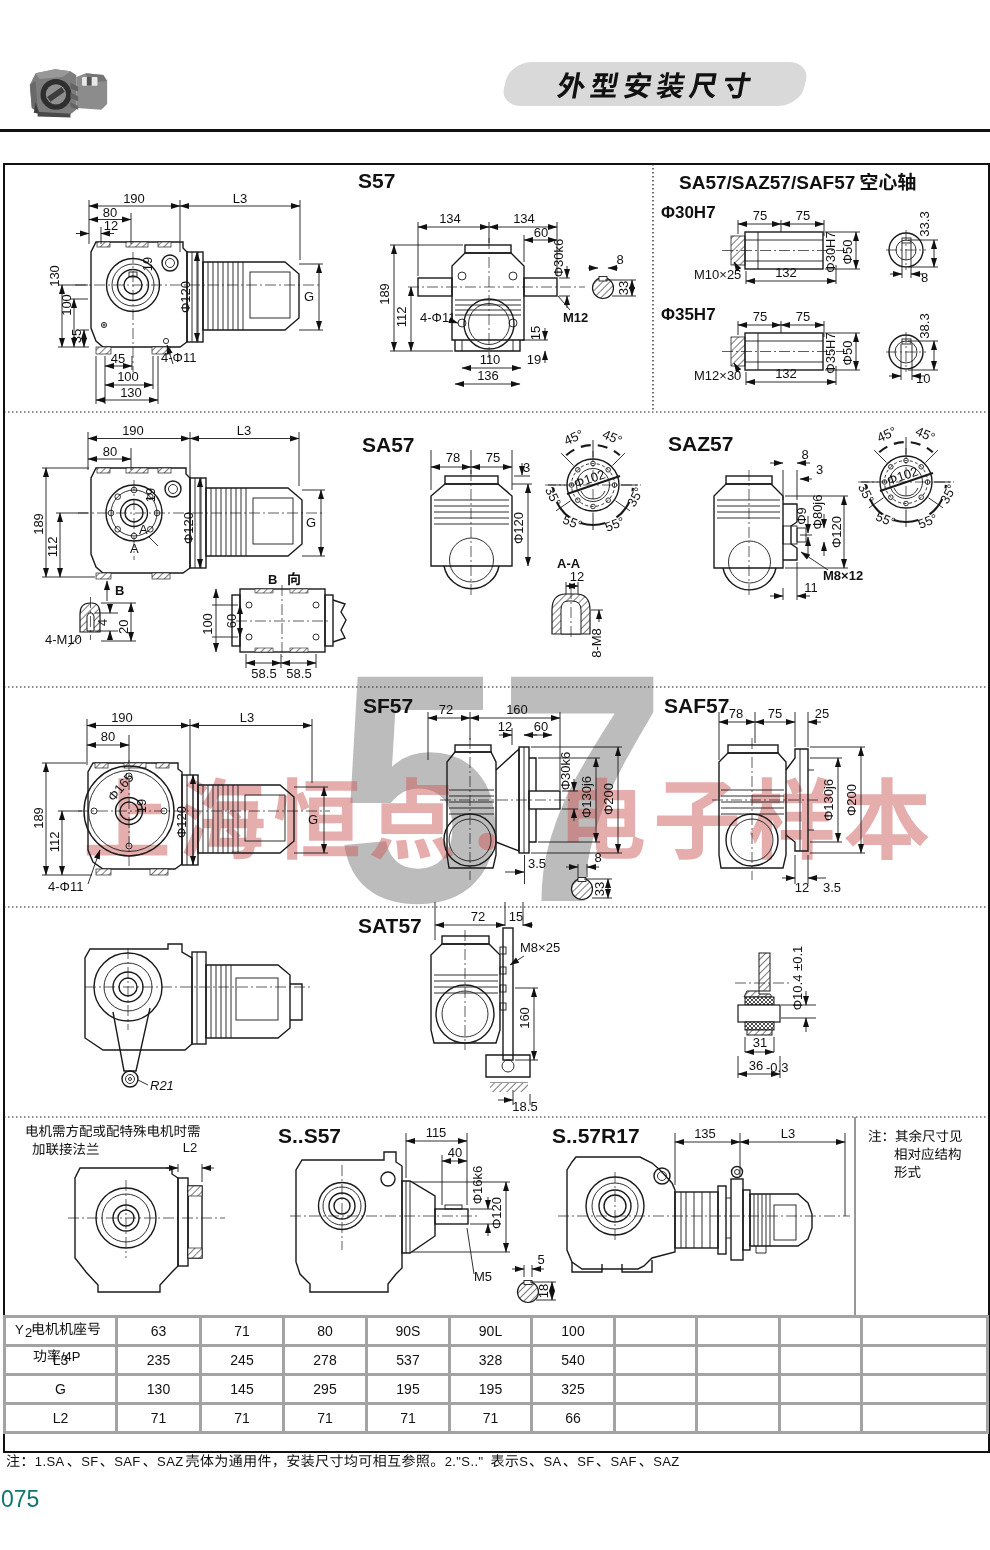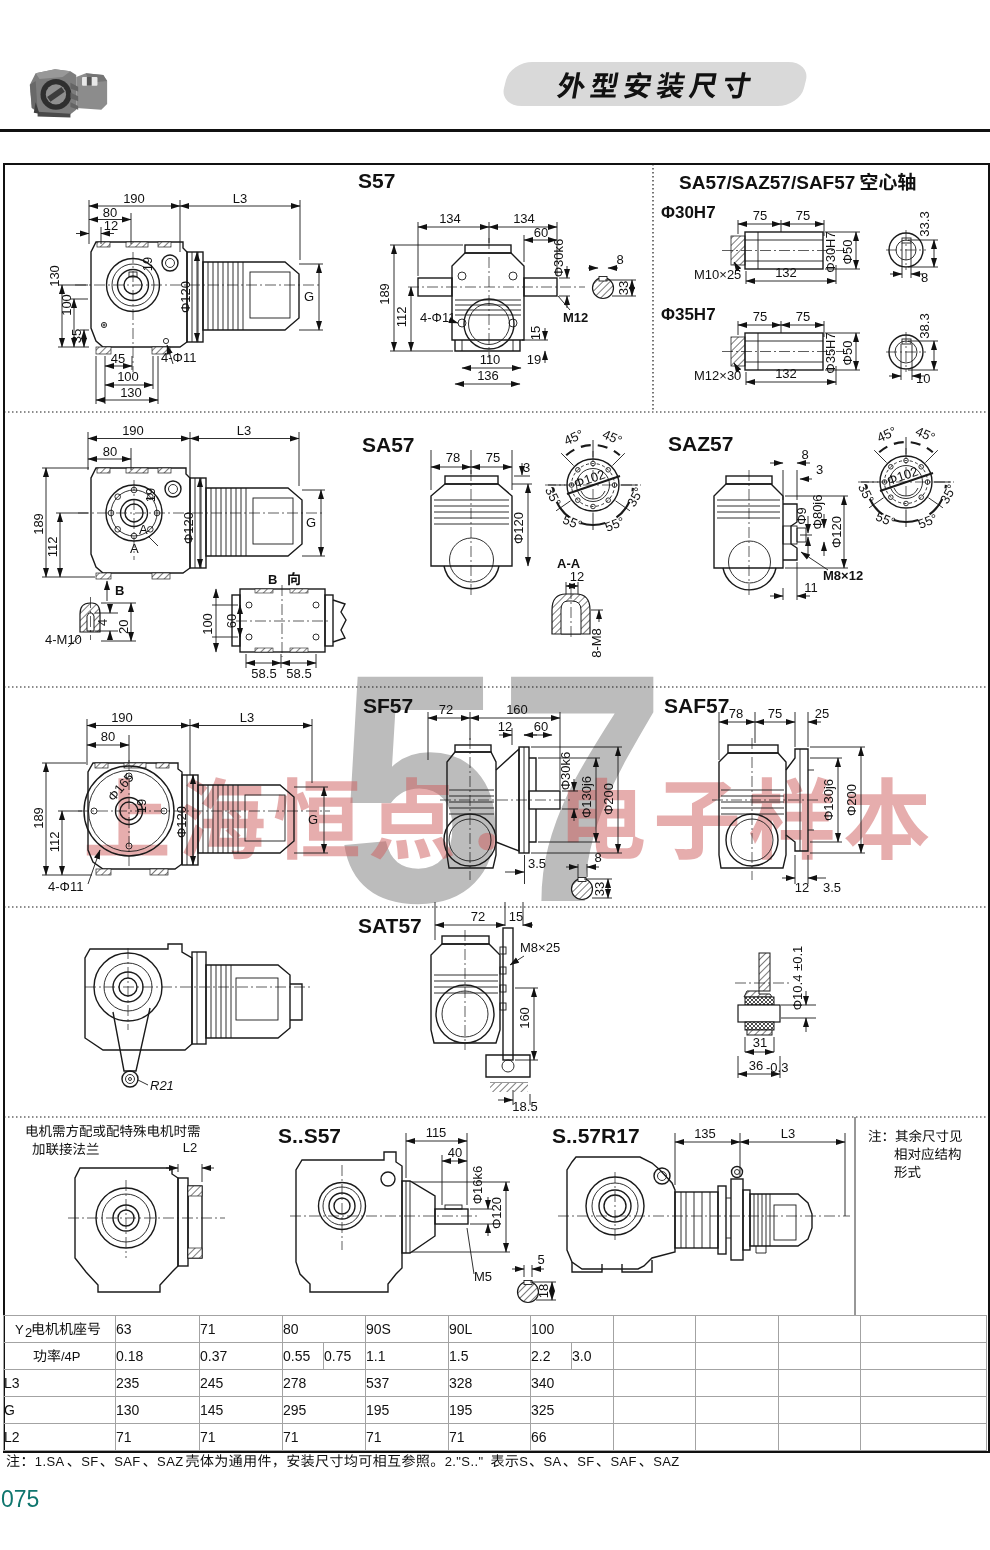--- a/index.html
+++ b/index.html
@@ -4,21 +4,21 @@
 <style>
 html,body{margin:0;padding:0}
 body{width:990px;height:1550px;position:relative;background:#fff;font-family:"Liberation Sans",sans-serif;overflow:hidden}
 .abs{position:absolute}
 #hline{position:absolute;left:0;top:129px;width:990px;height:3px;background:#111}
 #band{position:absolute;left:505px;top:62px;width:300px;height:44px;background:#d9d9d9;border-radius:22px/18px;transform:skewX(-14deg)}
 #wm57{position:absolute;left:335px;top:625px;width:400px;font-size:326px;font-weight:bold;color:#bcbcbc;letter-spacing:-6px;line-height:1;transform:scaleX(0.93);transform-origin:left top}
 #frame{position:absolute;left:3px;top:163px;width:983px;height:1286px;border:2px solid #111}
 #pnum{position:absolute;left:1px;top:1486px;font-size:23px;color:#0f766e}
 table{position:absolute;left:3px;top:1315px;border-collapse:collapse;table-layout:fixed;font-size:14px;color:#111}
-td{border:1px solid #a3a3a3;text-align:left;padding:0;height:26px;overflow:hidden}
+td{border:3px solid #a3a3a3;text-align:center;padding:0;height:26px;overflow:hidden}
 #photo{position:absolute;left:26px;top:65px;width:85px;height:53px}
 </style>
 </head>
 <body>
 
 <svg id="photo" viewBox="0 0 88 54">
  <path d="M10 8 L30 4 L46 6 L52 10 L52 46 L44 52 L14 50 L6 44 L4 20 Z" fill="#7d7d7d"></path>
  <path d="M10 8 L30 4 L46 6 L38 12 L14 14 Z" fill="#989898"></path>
  <path d="M4 20 L10 16 L12 46 L6 44 Z" fill="#696969"></path>
  <path d="M52 12 L62 8 L80 10 L84 16 L84 40 L78 46 L52 44 Z" fill="#8c8c8c"></path>
@@ -1231,42 +1231,27 @@
         <td colspan="2">80</td>
         <td>90S</td>
         <td>90L</td>
         <td colspan="2">100</td>
         <td></td>
         <td></td>
         <td></td>
         <td></td>
       </tr>
 <tr>
-        <td></td>
-        <td>0.18</td>
-        <td>0.37</td>
-        <td>0.55</td>
-        <td>0.75</td>
-        <td>1.1</td>
-        <td>1.5</td>
-        <td>2.2</td>
-        <td>3.0</td>
-        <td></td>
-        <td></td>
-        <td></td>
-        <td></td>
-      </tr>
-<tr>
         <td>L3</td>
         <td>235</td>
         <td>245</td>
         <td colspan="2">278</td>
         <td>537</td>
         <td>328</td>
-        <td colspan="2">340</td>
+        <td colspan="2">540</td>
         <td></td>
         <td></td>
         <td></td>
         <td></td>
       </tr>
 <tr>
         <td>G</td>
         <td>130</td>
         <td>145</td>
         <td colspan="2">295</td>

